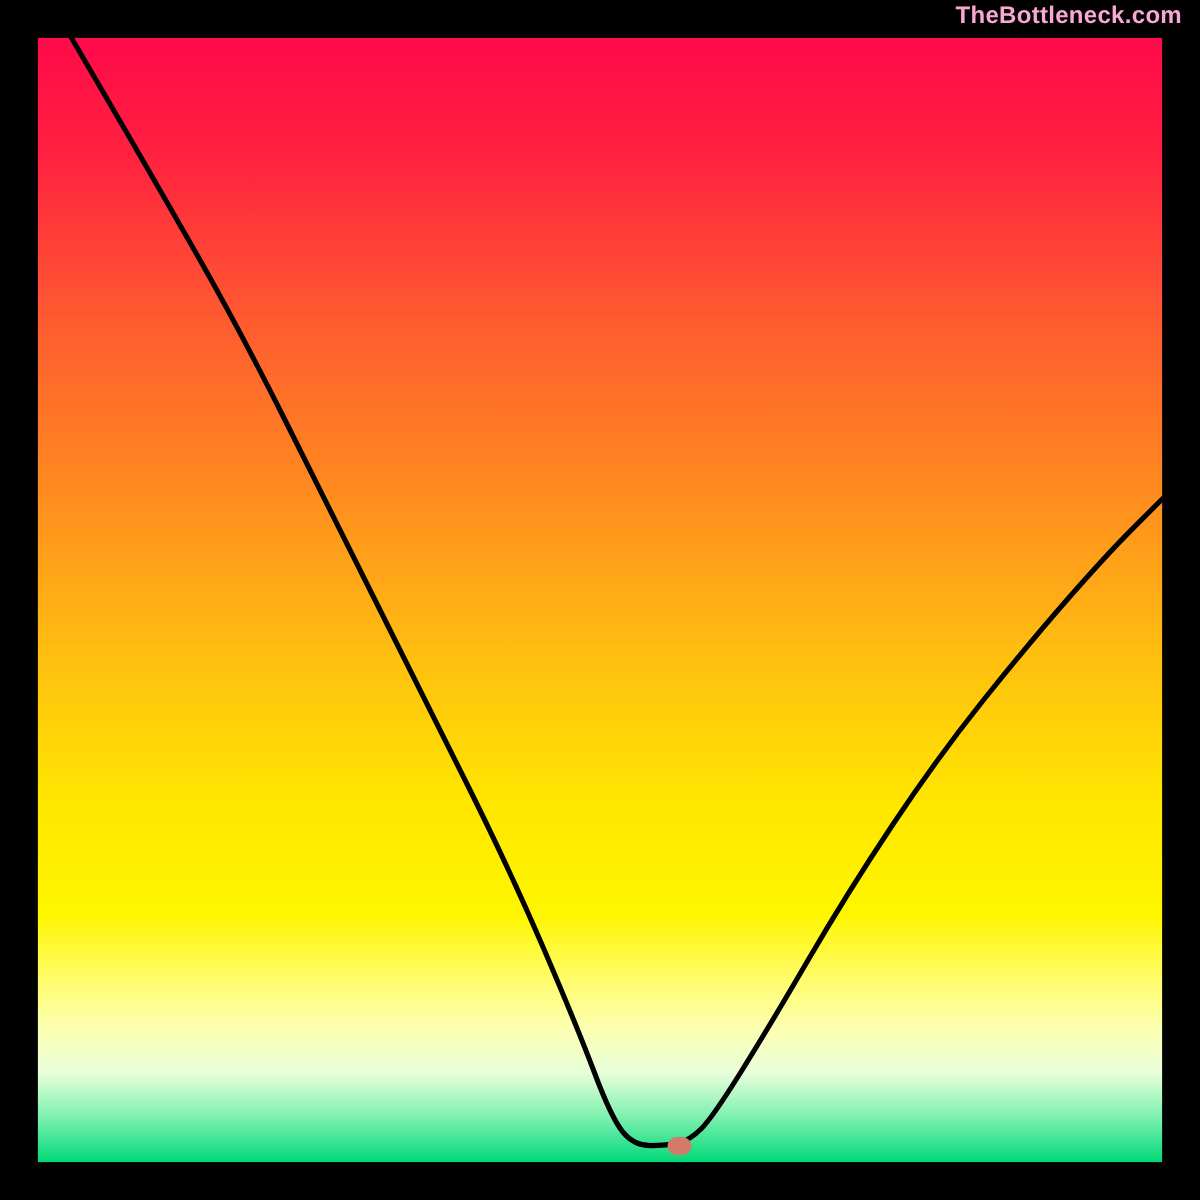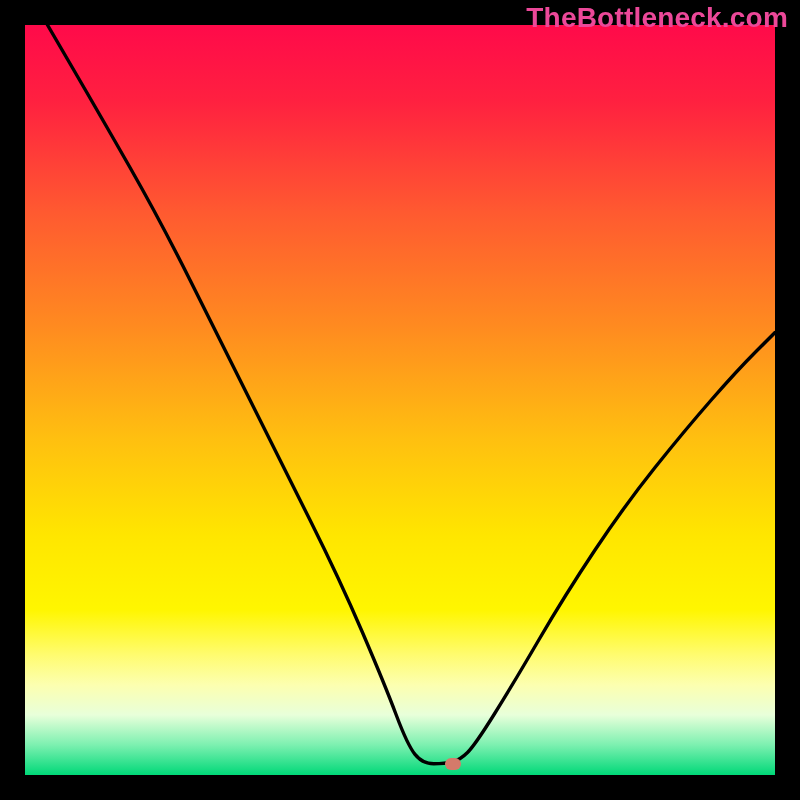--- a/index.html
+++ b/index.html
@@ -11,23 +11,23 @@
     position: relative;
     width: 800px;
     height: 800px;
     background: #000;
   }
   .watermark {
     position: absolute;
     top: 2px;
     right: 12px;
     font-family: Arial, Helvetica, sans-serif;
-    font-size: 28px;
+    font-size: 16px;
     font-weight: bold;
-    color: #ec4899;
+    color: #f9a8d4;
     letter-spacing: 0.2px;
     z-index: 10;
   }
   .plot-area {
     position: absolute;
     left: 25px;
     top: 25px;
     width: 750px;
     height: 750px;
     overflow: hidden;

